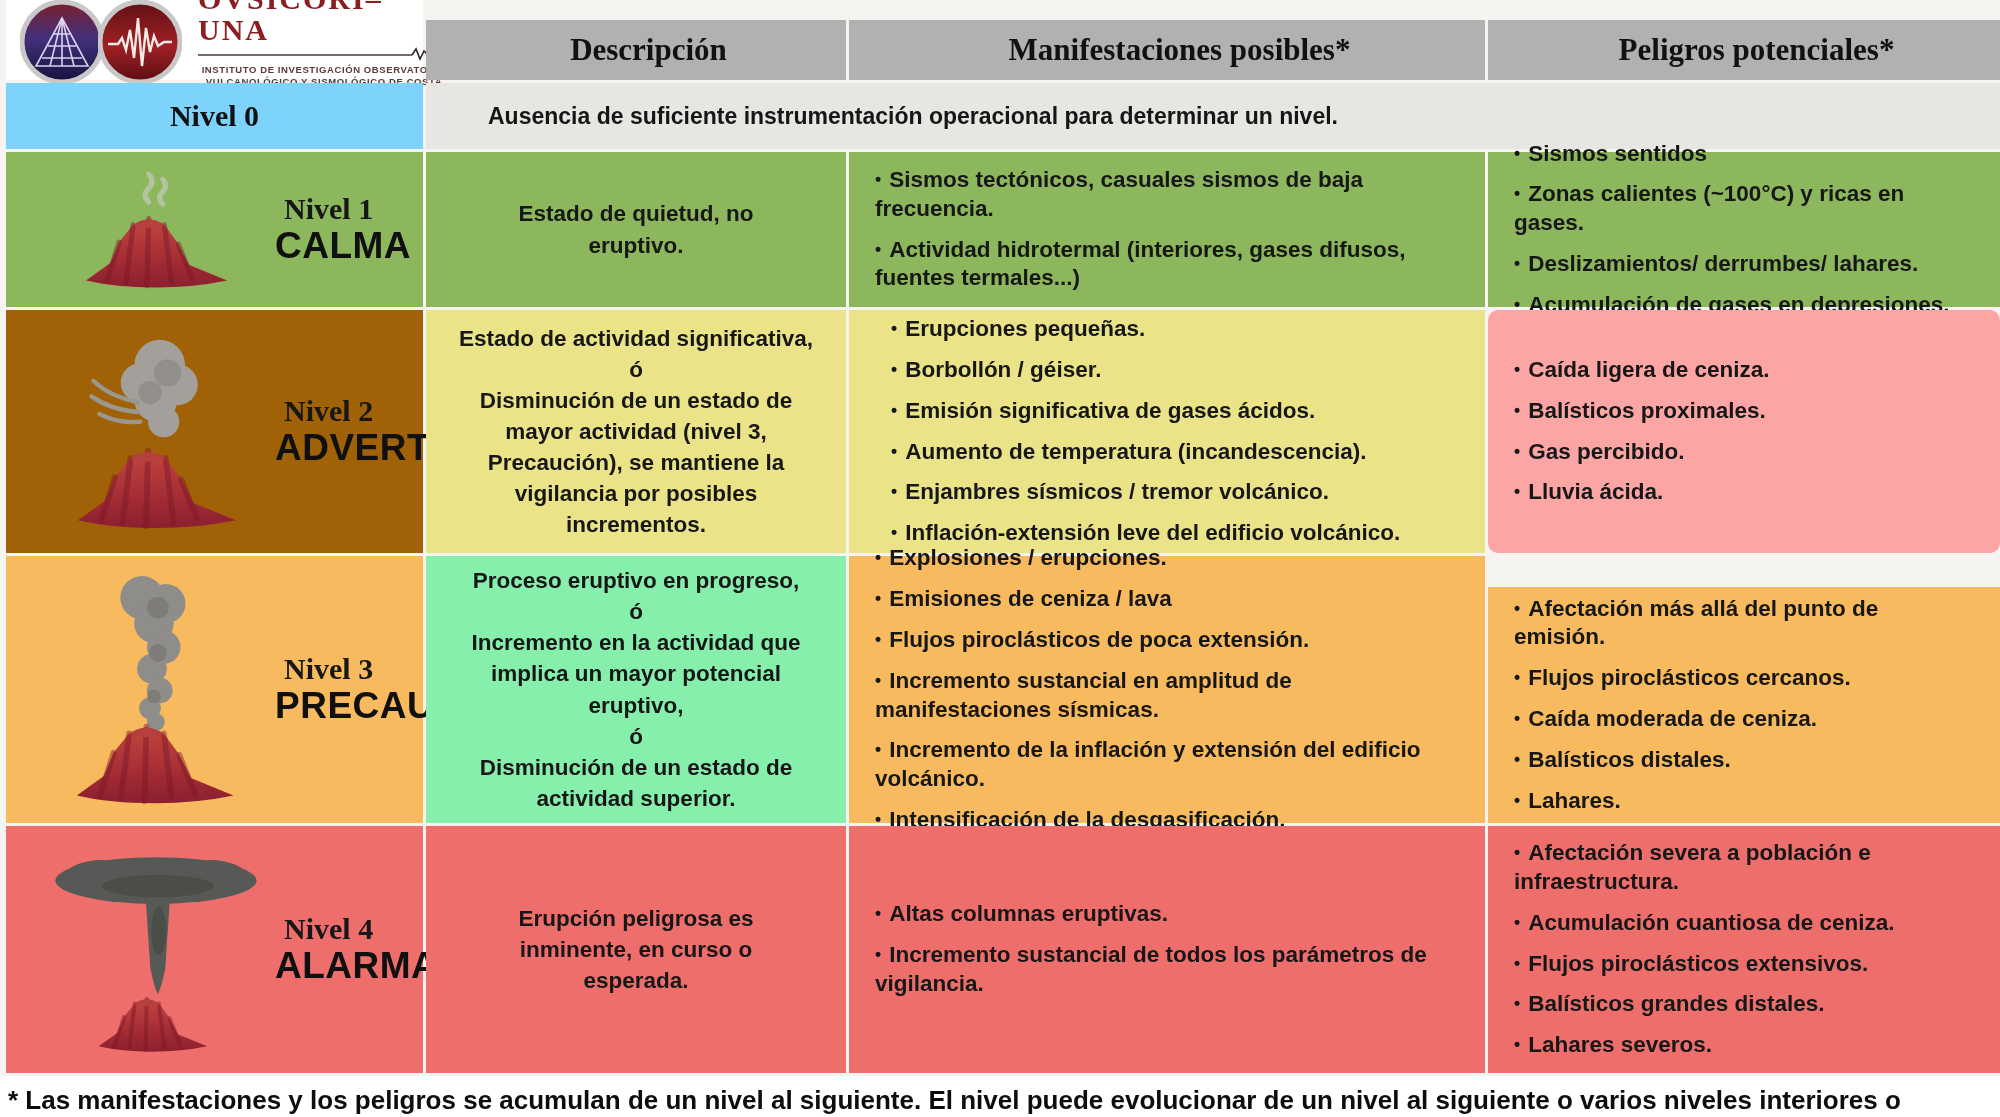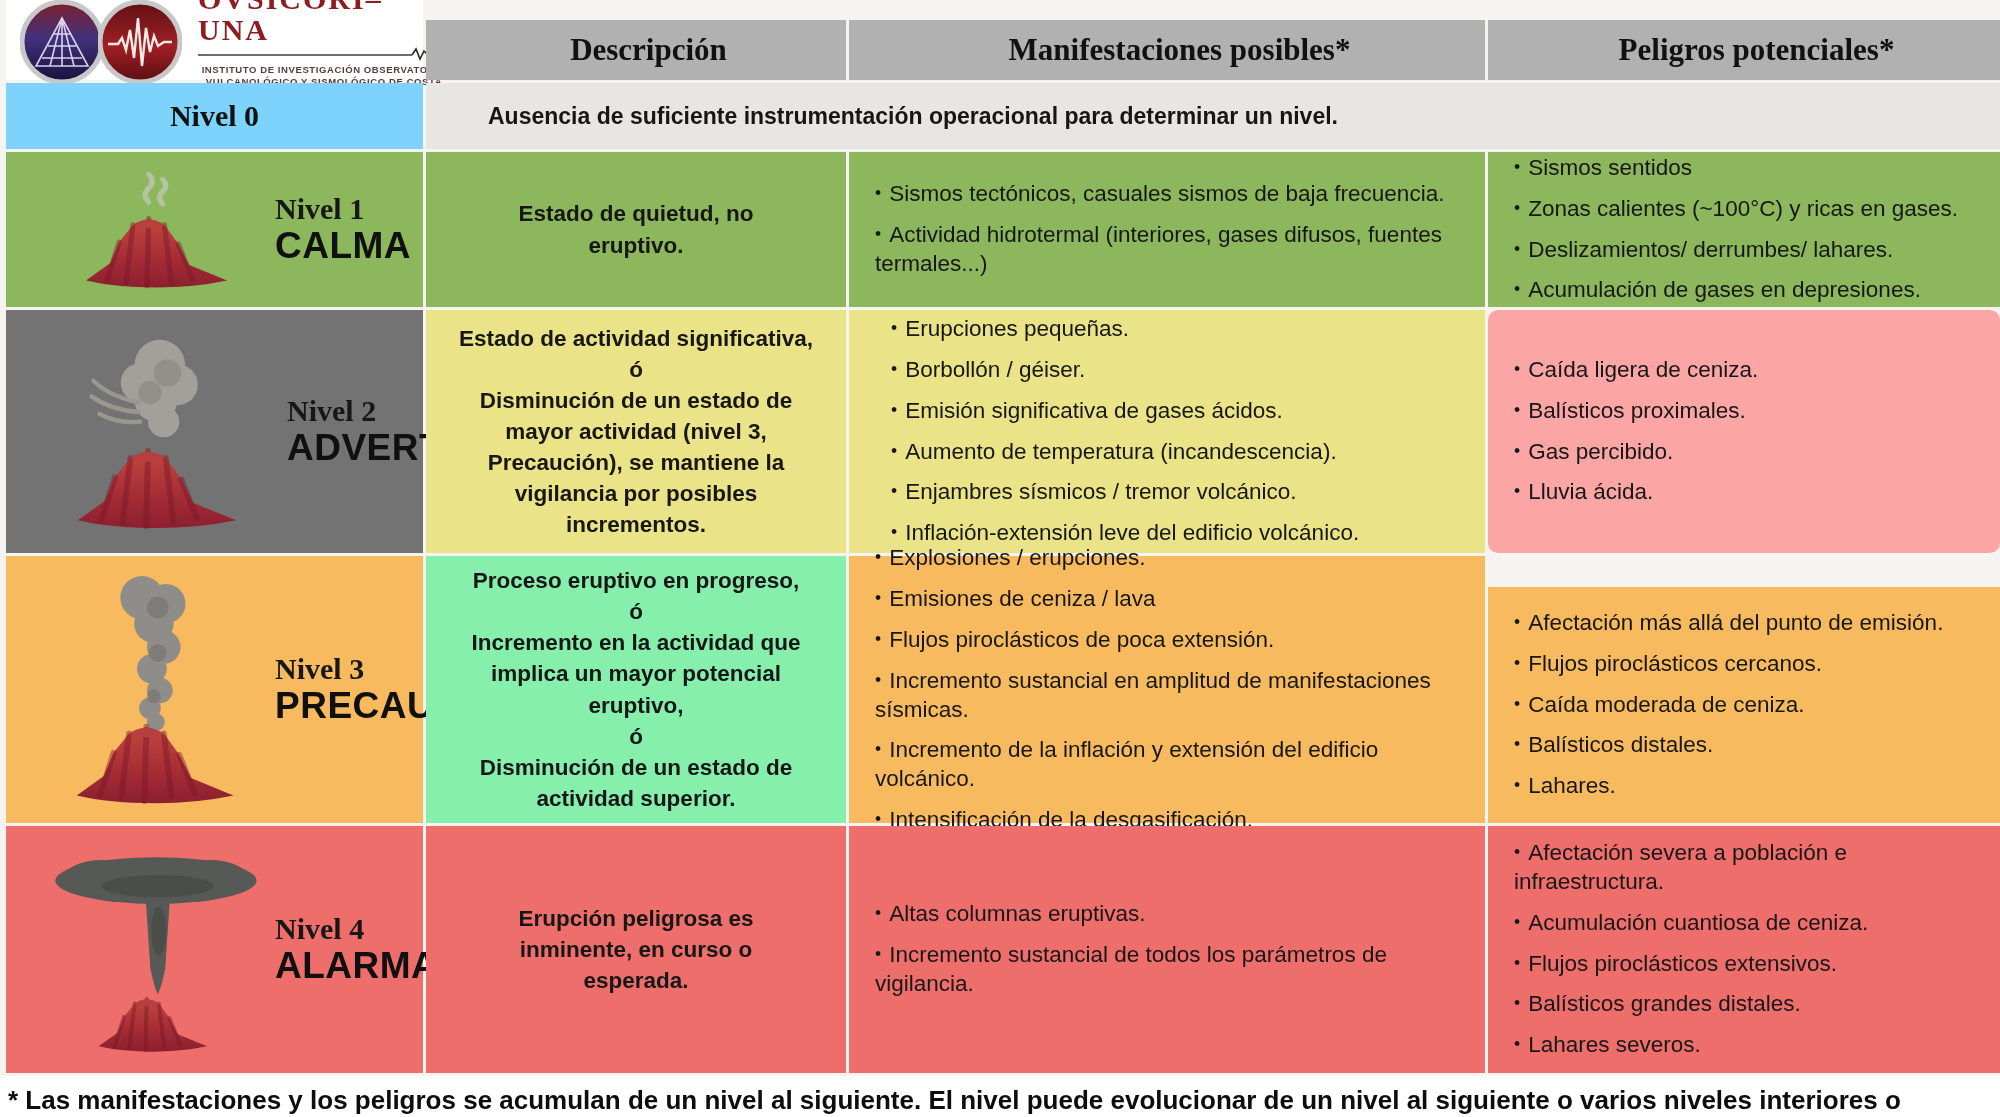--- a/index.html
+++ b/index.html
@@ -33,30 +33,30 @@
     font-family:"Liberation Serif", serif;font-size:31px;font-weight:600;color:#111;padding-left:25px;
   }
   
   .n0-label{background:#7dd3fc;display:flex;align-items:center;justify-content:center;
     font-family:"Liberation Serif", serif;font-size:30px;font-weight:700;color:#111;}
   .n0-text{background:#e8e6e3;grid-column:2 / 5;display:flex;align-items:center;
     padding-left:62px;font-size:23px;font-weight:600;color:#161616;}
   
   .label-cell{display:flex;align-items:center;padding-left:34px;}
   .volcano-box{flex:0 0 235px;display:flex;justify-content:center;align-items:flex-end;}
-  .label-text .lvl{font-family:"Liberation Serif", serif;font-size:30px;font-weight:600;color:#171717;line-height:1.15;}
+  .label-text .lvl{font-family:"Liberation Serif", serif;font-size:30px;font-weight:600;color:#171717;line-height:1.15;margin-left:9px;}
   .label-text .name{font-size:37px;font-weight:800;letter-spacing:.5px;color:#101010;line-height:1.1;}
   .h-nivel1 .volcano-box svg{height:122px;}
   .h-nivel2 .volcano-box svg{height:200px;}
   .h-nivel3 .volcano-box svg{height:232px;}
   .h-nivel4 .volcano-box svg{height:205px;}
   .desc-cell{display:flex;align-items:center;justify-content:center;text-align:center;
     padding:0 30px;font-size:22.5px;font-weight:600;line-height:1.38;white-space:pre-line;color:#171717;}
   ul.bullets{list-style:none;margin:0;padding:0 26px 0 26px;display:flex;flex-direction:column;justify-content:center;height:100%;box-sizing:border-box;}
-  ul.bullets li{font-size:22.5px;font-weight:400;line-height:1.28;margin:6px 0;color:#171717;}
+  ul.bullets li{font-size:22.5px;font-weight:700;line-height:1.28;margin:6px 0;color:#171717;}
   ul.bullets li::before{content:"\2022";font-size:.78em;margin-right:8px;position:relative;top:-2px;}
   
   .footnote{padding:9px 10px 0 8px;font-size:26px;font-weight:600;color:#0d0d0d;background:#ffffff;}
 </style>
 </head>
 <body>
 
 <div class="sheet">
   <div class="grid" id="grid">
 
@@ -144,21 +144,21 @@
   </div>
   <div class="cell" style="background: rgb(140, 183, 93);">
     <ul class="bullets peligros">
           <li>Sismos sentidos</li>
           <li>Zonas calientes (~100°C) y ricas en gases.</li>
           <li>Deslizamientos/ derrumbes/ lahares.</li>
           <li>Acumulación de gases en depresiones.</li>
         </ul>
   </div>
 
-  <div class="cell label-cell h-nivel2" style="background: #737373; gap: 12px;">
+  <div class="cell label-cell h-nivel2" style="background: #a16207;">
     <div class="volcano-box">
           <svg viewBox="0 0 180 205" preserveAspectRatio="xMidYMax meet">
       <g fill="#a3a09b">
         <circle cx="92" cy="34" r="26"></circle>
               <circle cx="72" cy="52" r="20"></circle>
               <circle cx="110" cy="54" r="21"></circle>
         <circle cx="88" cy="70" r="22"></circle>
               <circle cx="96" cy="92" r="16"></circle>
       </g>
       <g fill="#8d8a85" opacity=".7">

